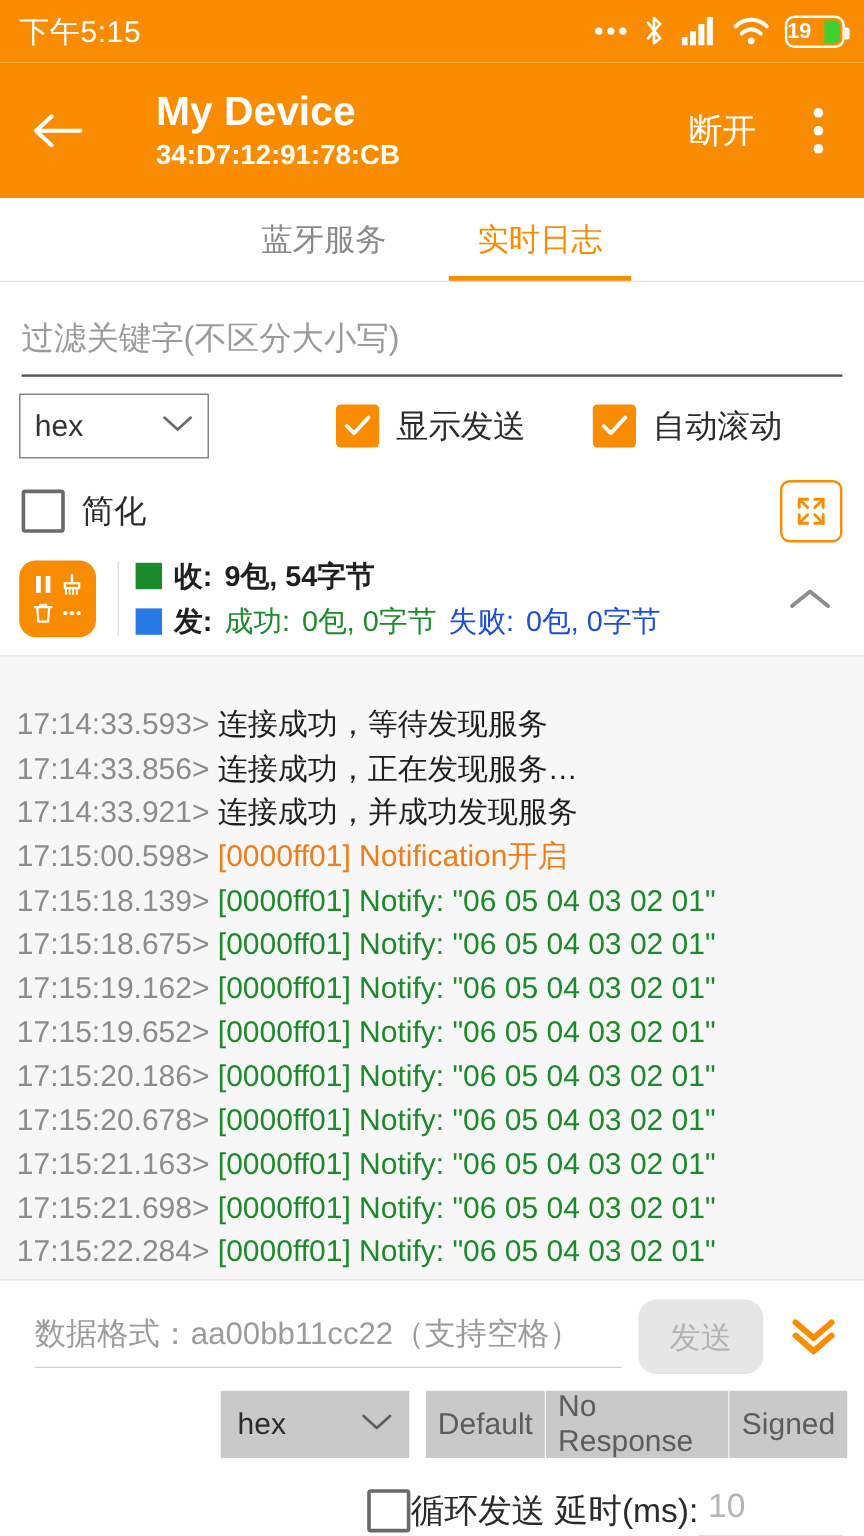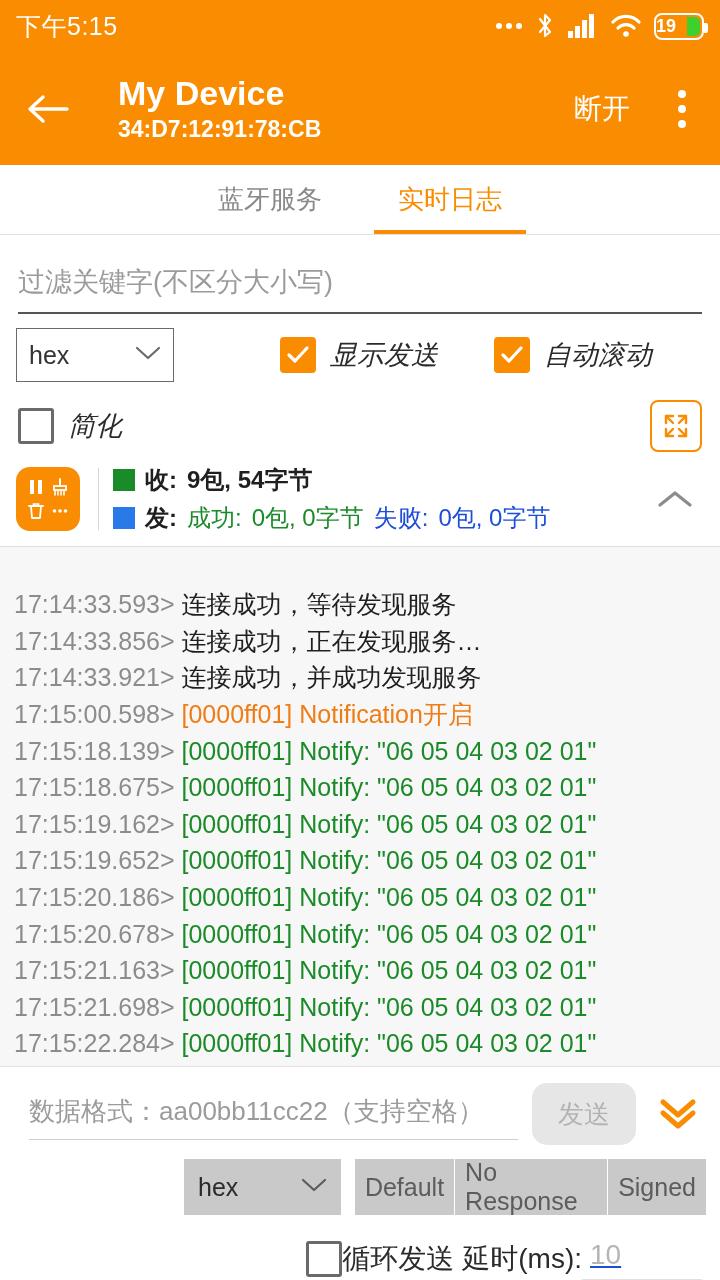--- a/index.html
+++ b/index.html
@@ -32,21 +32,21 @@
   }
   .batt-fill { position:absolute; right:2px; top:2px; bottom:2px; width:13px; background:#3FCF2F; border-radius:0 5px 5px 0; }
   .batt-num { font-size: 18px; font-weight: bold; color:#fff; position: relative; z-index:2; margin-right:10px;}
 
   
   .appbar {
     background: #F98C00; height: 113px; display: flex; align-items: center;
     padding: 0 18px; flex: 0 0 auto; position: relative;
   }
   .back-btn { width: 60px; height: 60px; display:flex; align-items:center; justify-content:center; }
-  .titles { margin-left: 40px; display:flex; flex-direction:column; justify-content:flex-start; }
+  .titles { margin-left: 52px; display:flex; flex-direction:column; justify-content:flex-start; }
   .title-main { color:#fff; font-size: 34px; font-weight: bold; line-height: 1.15; }
   .title-sub  { color:#fff; font-size: 23px; font-weight: bold; line-height: 1.25; margin-top:2px;}
   .appbar-right { margin-left:auto; display:flex; align-items:center; gap: 22px; }
   .disconnect { color:#fff; font-size: 28px; padding: 6px 10px; }
   .kebab { width: 40px; height: 54px; display:flex; flex-direction:column; align-items:center; justify-content:center; gap:7px; }
   .kebab i { width: 8px; height: 8px; border-radius: 50%; background:#fff; display:block;}
 
   
   .tabs {
     height: 70px; display:flex; align-items:stretch; justify-content:center;
@@ -72,21 +72,21 @@
   .filter-input::placeholder { color:#9b9b9b; }
 
   
   .ctrl-row1 { display:flex; align-items:center; padding: 14px 14px 0 16px; flex:0 0 auto; }
   .select-box {
     width: 158px; height: 54px; border: 1.5px solid #6a6a6a; background:#fff;
     display:flex; align-items:center; padding: 0 12px; position: relative;
   }
   .select-box .sel-val { font-size: 25px; color:#333; }
   .select-box .chev { margin-left:auto; }
-  .cb-group { display:flex; align-items:flex-end; gap: 14px; font-style: italic; }
+  .cb-group { display:flex; align-items:flex-end; gap: 14px; }
   .cb-group.gap-first { margin-left: 106px; }
   .cb-group.gap-second { margin-left: 56px; }
   .cbox {
     width: 36px; height: 36px; border-radius: 4px; display:flex; align-items:center; justify-content:center;
     flex: 0 0 auto;
   }
   .cbox.on { background:#F98C00; }
   .cbox.off { background:#fff; border: 3px solid #6a6a6a; border-radius: 3px; }
   .cb-label { font-size: 27px; color:#2b2b2b; }
 
@@ -161,23 +161,22 @@
     display:flex; align-items:center; justify-content:center; padding: 0 10px;
     border-right: 1px solid #ffffff;
   }
   .seg-btn:last-child { border-right: none; }
 
   .loop-row { display:flex; align-items:center; padding: 22px 18px 0 40px; flex:0 0 auto;justify-content:flex-end; }
   .loop-label { font-size: 28px; color:#2b2b2b; }
   .delay-label { font-size: 28px; color:#2b2b2b; margin-left: 8px; }
   .delay-input {
     width: 120px; border:none; outline:none; background:transparent;
-    font-size: 28px; color:#1d4ed8; padding: 2px 0 8px 8px; border-bottom: 1.5px solid #e0e0e0;
+    font-size: 28px; color:#15803d; padding: 2px 0 8px 8px; border-bottom: 1.5px solid #e0e0e0;
     font-family: "Liberation Sans", sans-serif;
-    text-decoration: underline;
   }
   .delay-input::placeholder { color:#b5b5b5; }
 </style>
 </head>
 <body>
 
 <div class="screen">
 
   <div class="statusbar">
     <div class="status-time">下午5:15</div>

